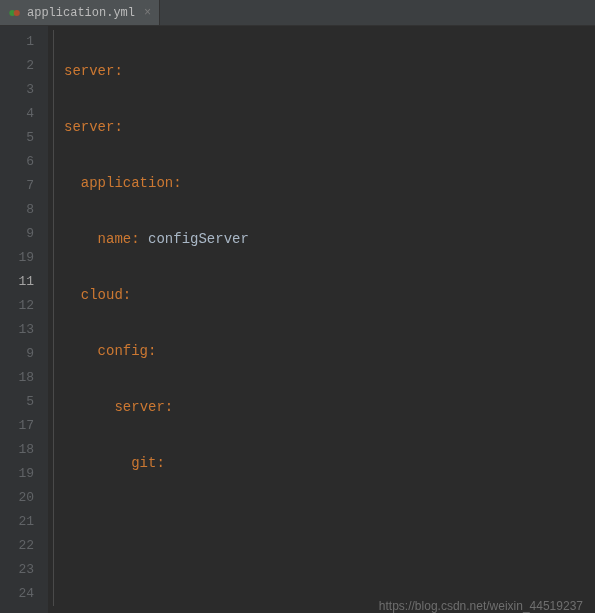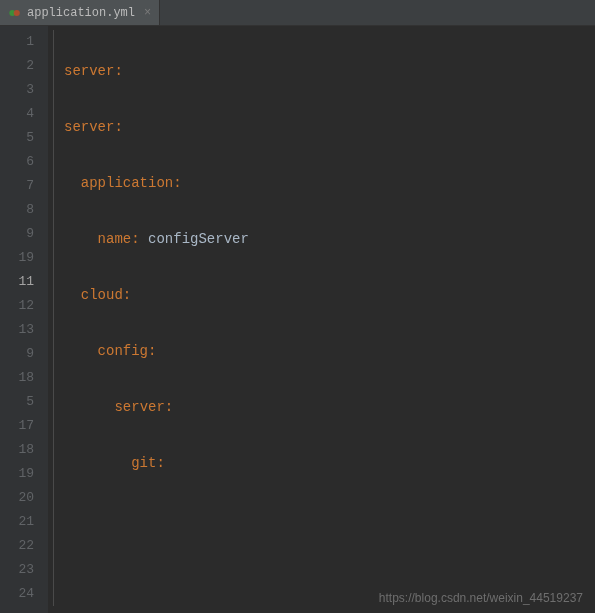--- a/index.html
+++ b/index.html
@@ -93,21 +93,21 @@
     .code-line {
       height: 24px;
       line-height: 24px;
     }
     .k { color: #cc7832; }
     .v { color: #a9b7c6; }
     .n { color: #6897bb; }
     .colon { color: #cc7832; }
     .watermark {
       position: absolute;
-      bottom: 8px;
+      bottom: 0;
       right: 12px;
       color: #6e6e6e;
       font-size: 12px;
       font-family: Arial, sans-serif;
     }
   </style>
 </head>
 <body>
 
 <div class="tab-bar">

